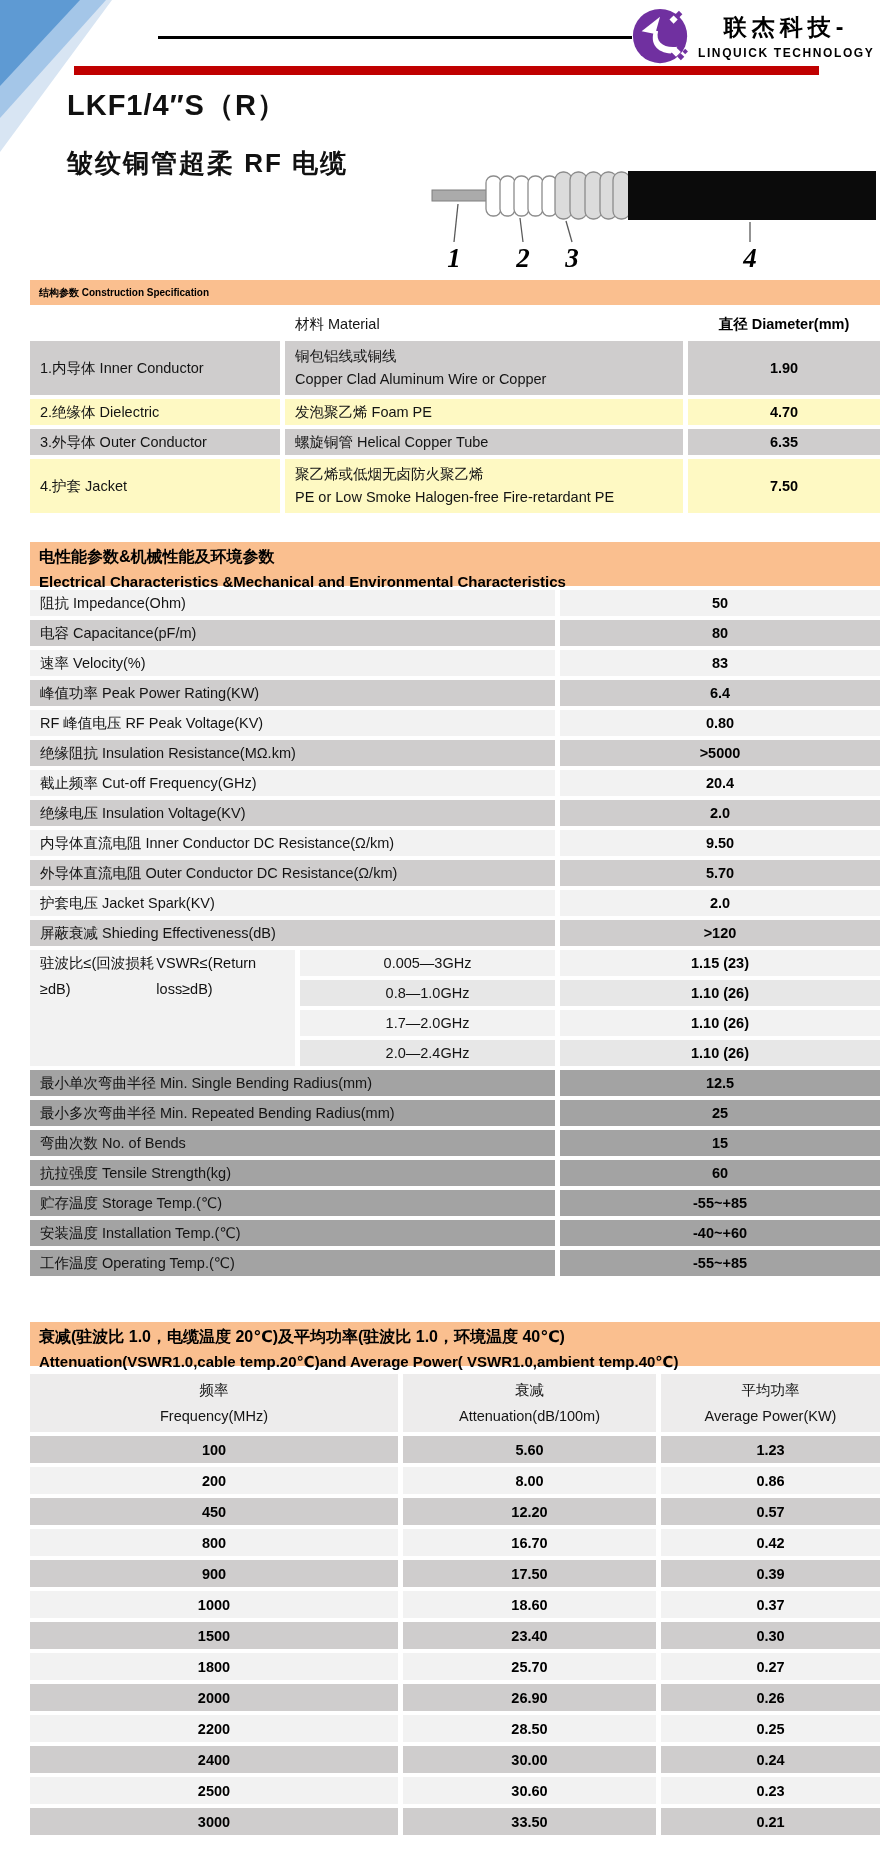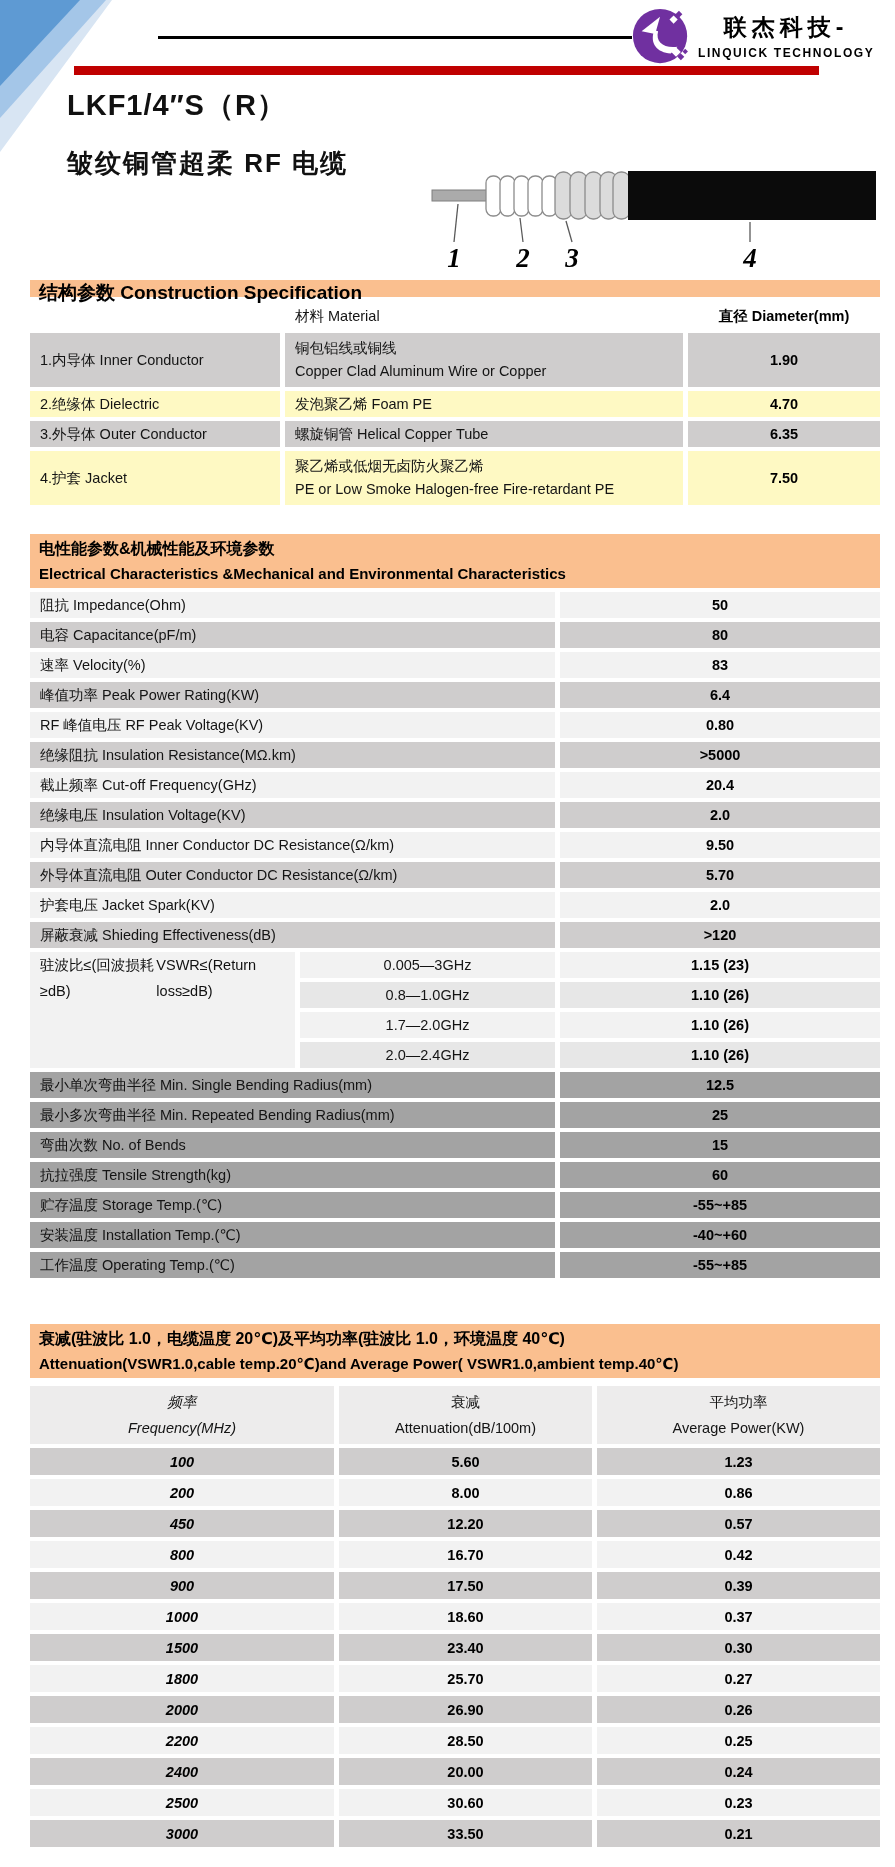--- a/index.html
+++ b/index.html
@@ -26,22 +26,22 @@
   .logo-en { font-size:12px; font-weight:bold; letter-spacing:1.6px; color:#000; margin-top:3px; white-space:nowrap; }
 
   .title { position:absolute; top:86px; left:67px; font-size:29px; font-weight:bold; letter-spacing:1px; }
   .subtitle { position:absolute; top:146px; left:67px; font-size:26px; font-weight:bold; letter-spacing:2px; }
 
   .cable { position:absolute; top:168px; left:428px; }
 
   
   .content { position:absolute; top:280px; left:30px; width:850px; }
   .secbar { background:#FABF8F; padding:2px 9px; font-weight:bold; color:#000; }
-  .secbar.single { height:17px; font-size:19px; line-height:21px; }
-  .secbar.double { height:54px; font-size:15px; }
+  .secbar.single { height:25px; font-size:10px; line-height:21px; }
+  .secbar.double { height:44px; font-size:15px; }
   .secbar.double div { line-height:25px; white-space:nowrap; }
   .secbar .cnline { font-size:16px; }
 
   .trow { display:flex; gap:5px; margin-bottom:4px; }
   .cell { display:flex; align-items:center; padding:0 10px; font-size:14.5px; color:#141414; }
   .cell.center { justify-content:center; text-align:center; padding:0 4px; }
   .cell.bold { font-weight:bold; color:#000; }
 
   
   .construction { margin-top:6px; }
@@ -70,21 +70,21 @@
   .vrow:last-child { margin-bottom:0; }
   .v-range { width:255px; height:26px; }
   .v-val { flex:1; height:26px; }
   .v-rows .vrow:nth-child(odd) .cell { background:#F2F2F2; }
   .v-rows .vrow:nth-child(even) .cell { background:#E7E7E7; }
 
   
   .secbar.atten { margin-top:46px; }
   .atten-head { margin-top:8px; display:flex; gap:5px; margin-bottom:4px; }
   .atten-head .cell { background:#EDECEC; height:58px; flex-direction:column; justify-content:center; line-height:26px; }
-  .a-c1 { width:304px;font-style:italic; } .a-c2 { width:253px; } .a-c3 { flex:1; }
+  .a-c1 { width:368px; } .a-c2 { width:253px; } .a-c3 { flex:1; }
   .atten-rows .trow { margin-bottom:4px; }
   .atten-rows .cell { height:27px; }
   .atten-rows .trow:nth-child(odd) .cell { background:#CFCDCD; }
   .atten-rows .trow:nth-child(even) .cell { background:#F2F2F2; }
 </style>
 </head>
 <body>
 
 <div class="page">
 
@@ -374,21 +374,21 @@
           <div class="cell a-c2 center bold">26.90</div>
           <div class="cell a-c3 center bold">0.26</div>
         </div>
       <div class="trow">
           <div class="cell a-c1 center bold">2200</div>
           <div class="cell a-c2 center bold">28.50</div>
           <div class="cell a-c3 center bold">0.25</div>
         </div>
       <div class="trow">
           <div class="cell a-c1 center bold">2400</div>
-          <div class="cell a-c2 center bold">20.00</div>
+          <div class="cell a-c2 center bold">30.00</div>
           <div class="cell a-c3 center bold">0.24</div>
         </div>
       <div class="trow">
           <div class="cell a-c1 center bold">2500</div>
           <div class="cell a-c2 center bold">30.60</div>
           <div class="cell a-c3 center bold">0.23</div>
         </div>
       <div class="trow">
           <div class="cell a-c1 center bold">3000</div>
           <div class="cell a-c2 center bold">33.50</div>

